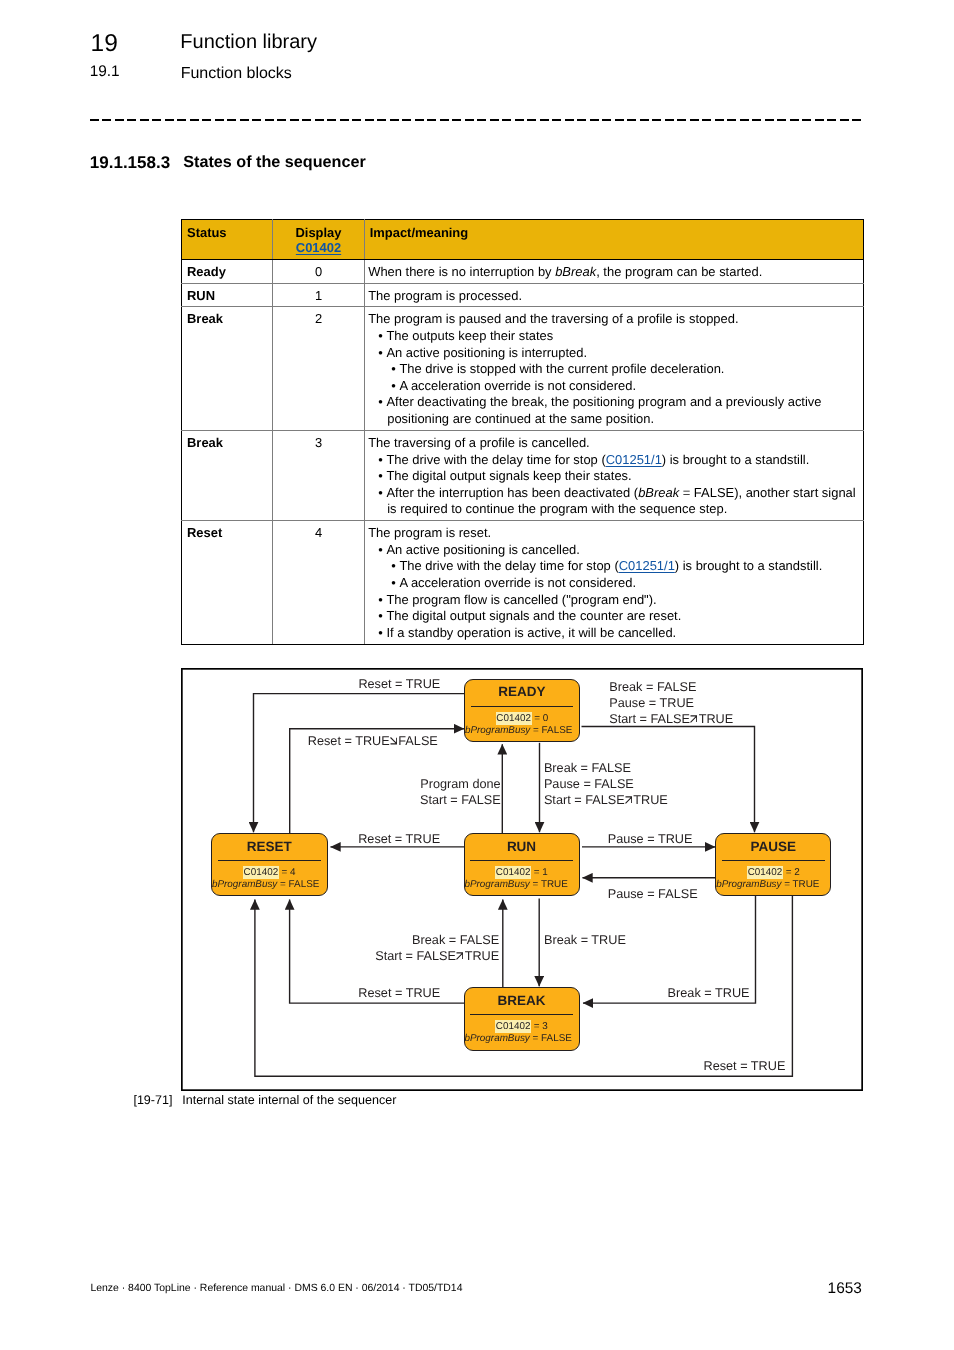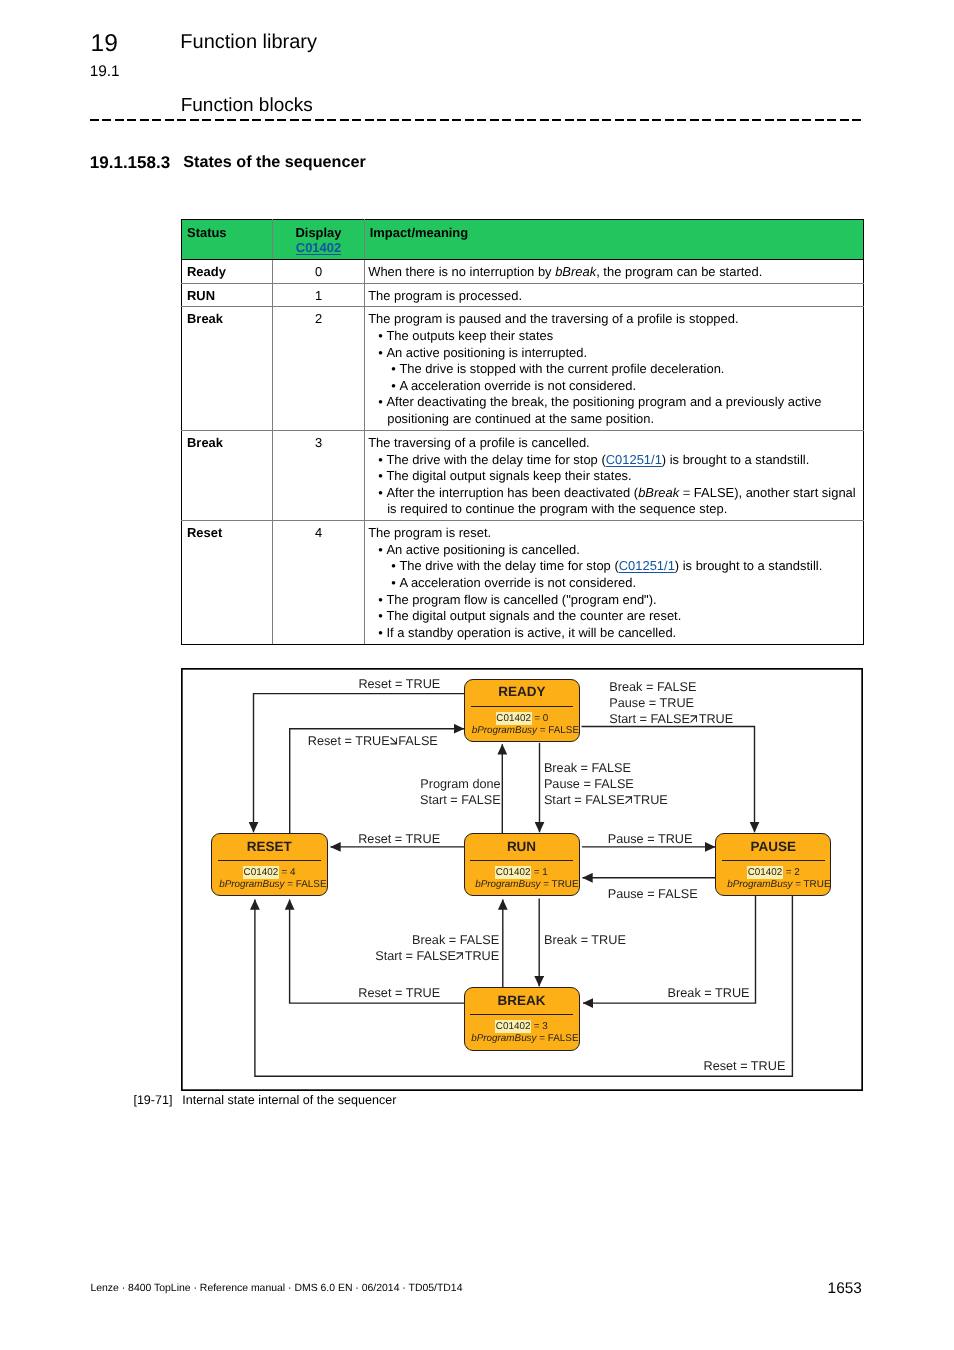--- a/index.html
+++ b/index.html
@@ -6,34 +6,34 @@
   html,body{margin:0;padding:0;}
   body{width:954px;height:1350px;background:#fff;
        font-family:"Liberation Sans",sans-serif;color:#000;
        -webkit-font-smoothing:antialiased;text-rendering:geometricPrecision;}
   .page{position:relative;width:954px;height:1350px;overflow:hidden;}
 
   
   .hdr-num{position:absolute;left:90.5px;top:30.3px;font-size:24.5px;font-weight:normal;}
   .hdr-title{position:absolute;left:180.3px;top:30.3px;font-size:20px;line-height:24.5px;font-weight:normal;}
   .hdr-sub-num{position:absolute;left:89.7px;top:63.5px;font-size:15.4px;line-height:15.4px;font-weight:normal;}
-  .hdr-sub-title{position:absolute;left:180.7px;top:66px;font-size:19px;line-height:15.4px;margin-top:32px;}
+  .hdr-sub-title{position:absolute;left:180.7px;top:66px;font-size:16px;line-height:15.4px;}
   .rule{position:absolute;left:90px;top:119px;width:773px;height:2px;
         background-image:repeating-linear-gradient(to right,#000 0 9px,transparent 9px 12.5px);}
 
   
   .sec-num{position:absolute;left:89.8px;top:153.5px;font-size:17px;font-weight:bold;line-height:17px;}
   .sec-title{position:absolute;left:183.2px;top:153.5px;font-size:16.2px;font-weight:bold;line-height:17px;}
   .intro{position:absolute;left:178.3px;top:188.8px;font-size:15.85px;line-height:16px;}
 
   
   .tbl{position:absolute;left:181px;top:219px;width:682px;border-collapse:collapse;
        font-size:12.95px;table-layout:fixed;}
   .tbl td,.tbl th{border:1.2px solid #7d7d7d;vertical-align:top;}
-  .tbl thead th{background:#22c55e;font-weight:bold;text-align:left;
+  .tbl thead th{background:#eab308;font-weight:bold;text-align:left;
                 border:1.2px solid #7d7d7d;border-top:1.4px solid #000;
                 border-bottom:1.5px solid #000;}
   .tbl thead th:first-child{border-left:1.4px solid #000;}
   .tbl thead th:last-child{border-right:1.4px solid #000;}
   .tbl tbody tr:first-child td{border-top:none;}
   .tbl tbody td:first-child{border-left:1.4px solid #000;}
   .tbl tbody td:last-child{border-right:1.4px solid #000;}
   .tbl tbody tr:last-child td{border-bottom:1.4px solid #000;}
   .tbl .th1{padding:4.5px 0 4.5px 5px;}
   .tbl .th2{padding:4.5px 0 3px 0;text-align:center;line-height:15.6px;}
@@ -61,21 +61,21 @@
   
   .figsvg{position:absolute;left:0;top:0;}
 
   
   .sbox{position:absolute;background:#FCAF17;border:1.5px solid #231f20;border-radius:9px;
         box-sizing:border-box;z-index:5;width:116px;height:63px;}
   .sbox .ttl{text-align:center;font-weight:bold;font-size:13.5px;color:#231f20;
              margin-top:5.4px;line-height:13.6px;}
   .sbox hr{border:0;border-top:1.25px solid #231f20;width:102.5px;margin:7.1px auto 0 auto;}
   .sbox .l1{text-align:center;font-size:9.9px;color:#231f20;margin-top:6px;line-height:11.8px;}
-  .sbox .l2{text-align:right;font-size:9.9px;color:#231f20;line-height:12.7px;}
+  .sbox .l2{text-align:left;font-size:9.9px;color:#231f20;line-height:12.7px;}
   .sbox .l2 .v{font-style:italic;}
   .hl{background:#FBEFAF;font-style:normal;padding:1.2px 0.7px 1px 0.7px;}
   .b-ready{left:283px;top:10.7px;}
   .b-run{left:282.5px;top:165.2px;}
   .b-pause{left:534.2px;top:165.2px;width:116.3px;}
   .b-break{left:282.5px;top:319.3px;height:64px;}
   .b-reset{left:30px;top:165.2px;width:116.5px;}
   .lbl{position:absolute;font-size:12.7px;color:#231f20;white-space:nowrap;line-height:16px;
        z-index:6;padding:0;}
   .arr{display:inline-block;width:8.6px;height:7.8px;position:relative;vertical-align:-0.2px;}

